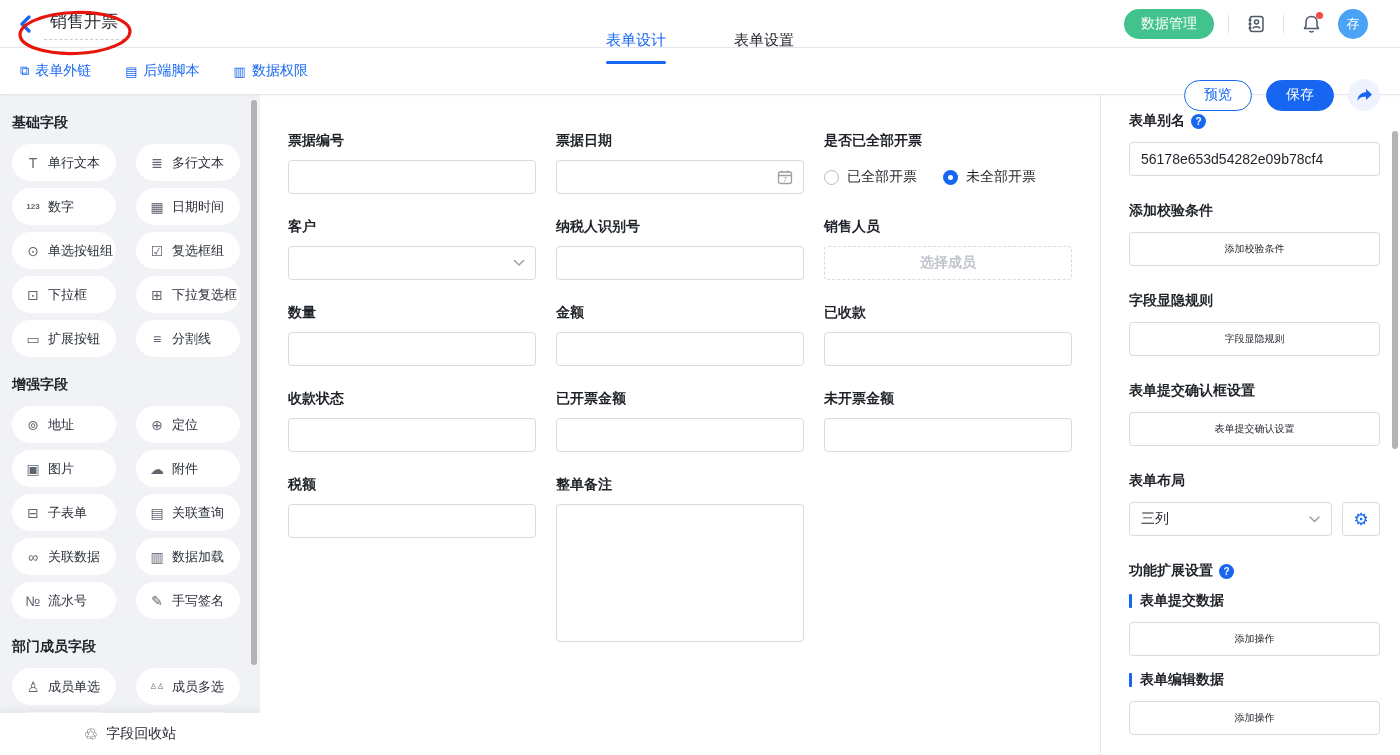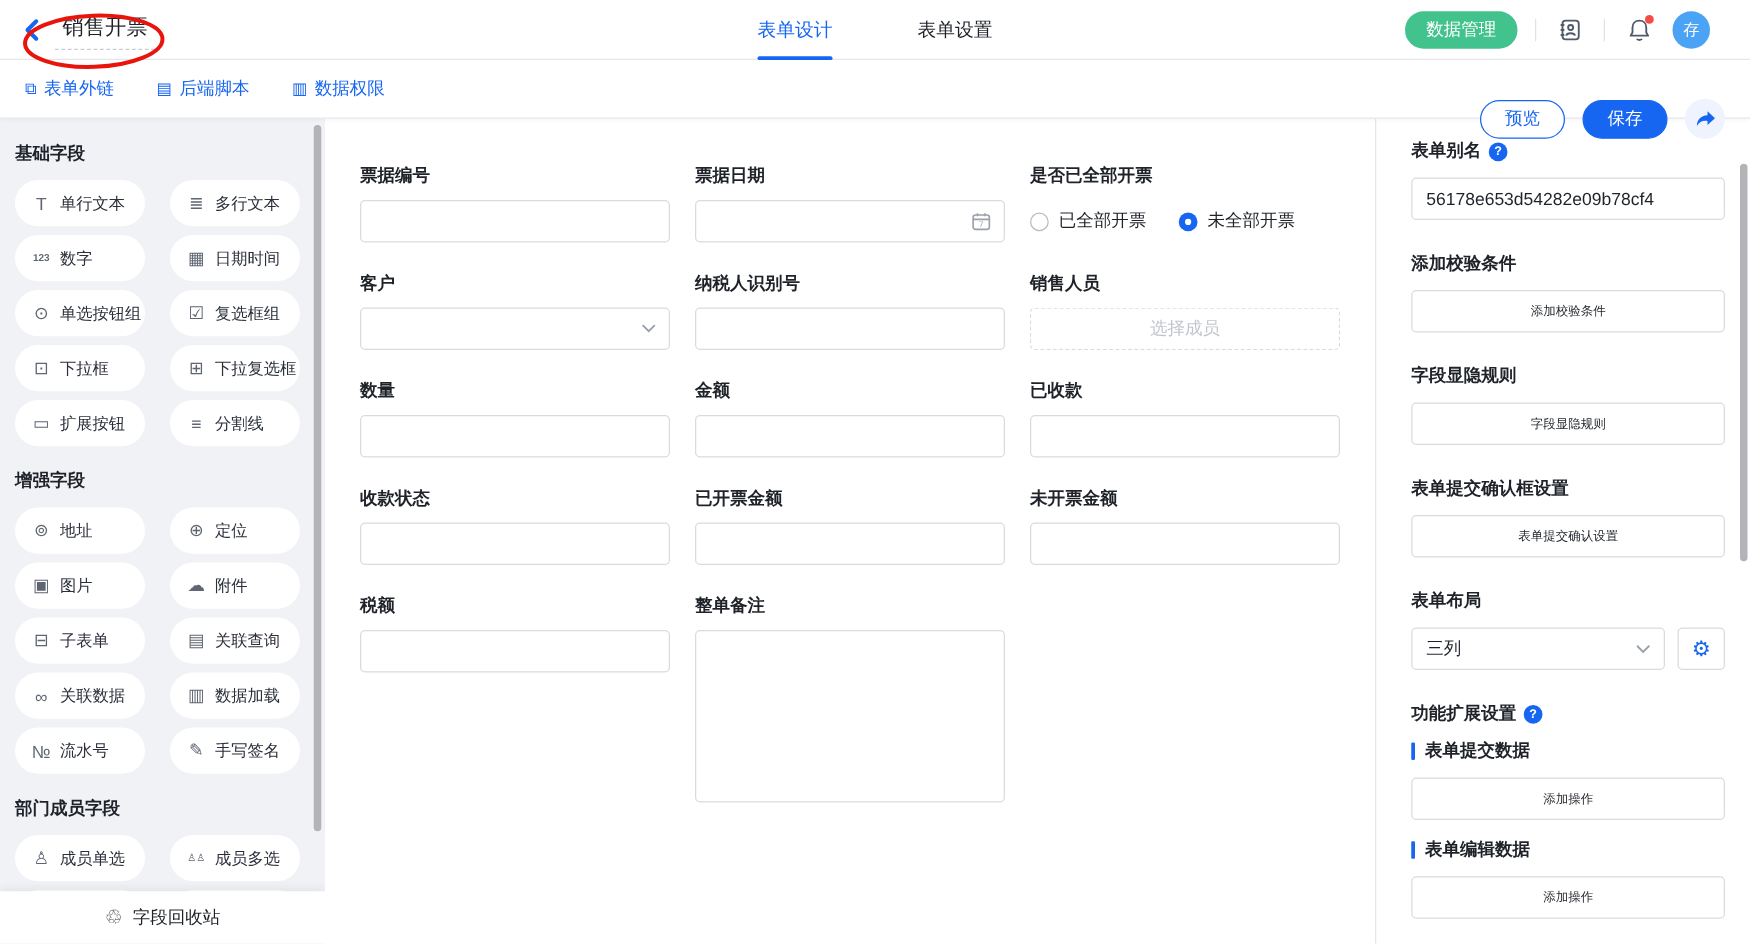--- a/index.html
+++ b/index.html
@@ -11,21 +11,21 @@
   html,body{width:1400px;height:755px;overflow:hidden;}
   body{font-family:"Liberation Sans","DejaVu Sans",sans-serif;color:var(--ink);background:#fff;font-size:14px;}
   .app{position:relative;width:1400px;height:755px;display:flex;flex-direction:column;}
 
   
   .topbar{height:48px;flex:0 0 48px;display:flex;align-items:center;border-bottom:1px solid var(--line);position:relative;background:#fff;z-index:5;}
   .topbar-left{display:flex;align-items:center;padding-left:14px;position:relative;}
   .back-btn{width:22px;height:22px;display:flex;align-items:center;justify-content:center;cursor:pointer;}
   .app-title{font-size:17px;margin-left:8px;padding:2px 6px 6px 6px;border-bottom:1px dashed #c9ccd4;}
   .annot-ellipse{position:absolute;left:16px;top:1px;pointer-events:none;}
-  .center-tabs{position:absolute;left:50%;top:0;transform:translateX(-50%);height:48px;display:flex;gap:68px;}
+  .center-tabs{position:absolute;left:50%;top:16px;transform:translateX(-50%);height:48px;display:flex;gap:68px;}
   .top-tab{height:48px;display:flex;align-items:center;font-size:15px;cursor:pointer;position:relative;color:var(--ink);}
   .top-tab.active{color:var(--primary);}
   .top-tab.active::after{content:"";position:absolute;left:0;right:0;bottom:0;height:3px;background:var(--primary);border-radius:2px;}
   .topbar-right{margin-left:auto;display:flex;align-items:center;gap:14px;padding-right:32px;}
   .btn-green{background:var(--green);color:#fff;border:none;border-radius:16px;height:30px;padding:0 17px;font-size:14px;cursor:pointer;}
   .v-div{width:1px;height:18px;background:#e2e2e6;}
   .icon-btn{width:26px;height:26px;display:flex;align-items:center;justify-content:center;cursor:pointer;position:relative;}
   .red-dot{position:absolute;top:1px;right:1px;width:7px;height:7px;border-radius:50%;background:var(--dot);}
   .avatar{width:30px;height:30px;border-radius:50%;background:var(--avatar);color:#fff;display:flex;align-items:center;justify-content:center;font-size:13px;cursor:pointer;}
 
@@ -54,21 +54,21 @@
   .side-footer{position:absolute;left:0;bottom:0;width:100%;height:42px;background:#fff;display:flex;align-items:center;justify-content:center;gap:8px;font-size:14px;box-shadow:0 -2px 8px rgba(31,35,41,.08);cursor:pointer;}
   .recycle-glyph{font-size:16px;color:#3a3f47;}
 
   
   .canvas{flex:1;background:#fff;padding:37px 28px 0 28px;overflow:hidden;}
   .field-grid{display:grid;grid-template-columns:1fr 1fr 1fr;column-gap:20px;row-gap:24px;align-items:start;}
   .field-label{font-size:14px;font-weight:bold;margin-bottom:10px;}
   .control{height:34px;border:1px solid var(--border);border-radius:4px;background:#fff;display:flex;align-items:center;padding:0 10px;}
   .control.with-icon{justify-content:flex-end;}
   .control.select-ctl{justify-content:flex-end;cursor:pointer;}
-  .control.member-ctl{border-style:dashed;justify-content:center;color:var(--placeholder);cursor:pointer;}
+  .control.member-ctl{border-style:dashed;justify-content:center;color:var(--placeholder);cursor:pointer;font-weight:bold;}
   .textarea-ctl{height:138px;border:1px solid var(--border);border-radius:4px;background:#fff;}
   .radio-row{height:34px;display:flex;align-items:center;gap:26px;}
   .radio-opt{display:flex;align-items:center;gap:8px;cursor:pointer;font-size:14px;}
   .radio-circle{width:15px;height:15px;border-radius:50%;border:1px solid #b8bcc4;background:#fff;flex:0 0 15px;}
   .radio-circle.checked{border:none;background:var(--primary);position:relative;}
   .radio-circle.checked::after{content:"";position:absolute;left:50%;top:50%;width:5px;height:5px;margin:-2.5px 0 0 -2.5px;border-radius:50%;background:#fff;}
 
   
   .panel{width:300px;flex:0 0 300px;border-left:1px solid var(--line);background:#fff;position:relative;overflow:hidden;}
   .panel-tabs{height:45px;display:flex;border-bottom:1px solid var(--line);}

